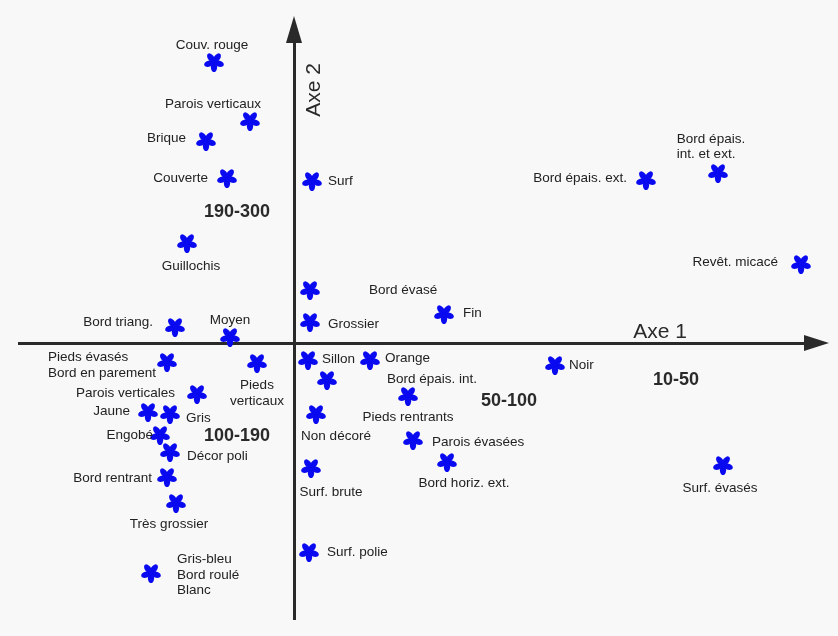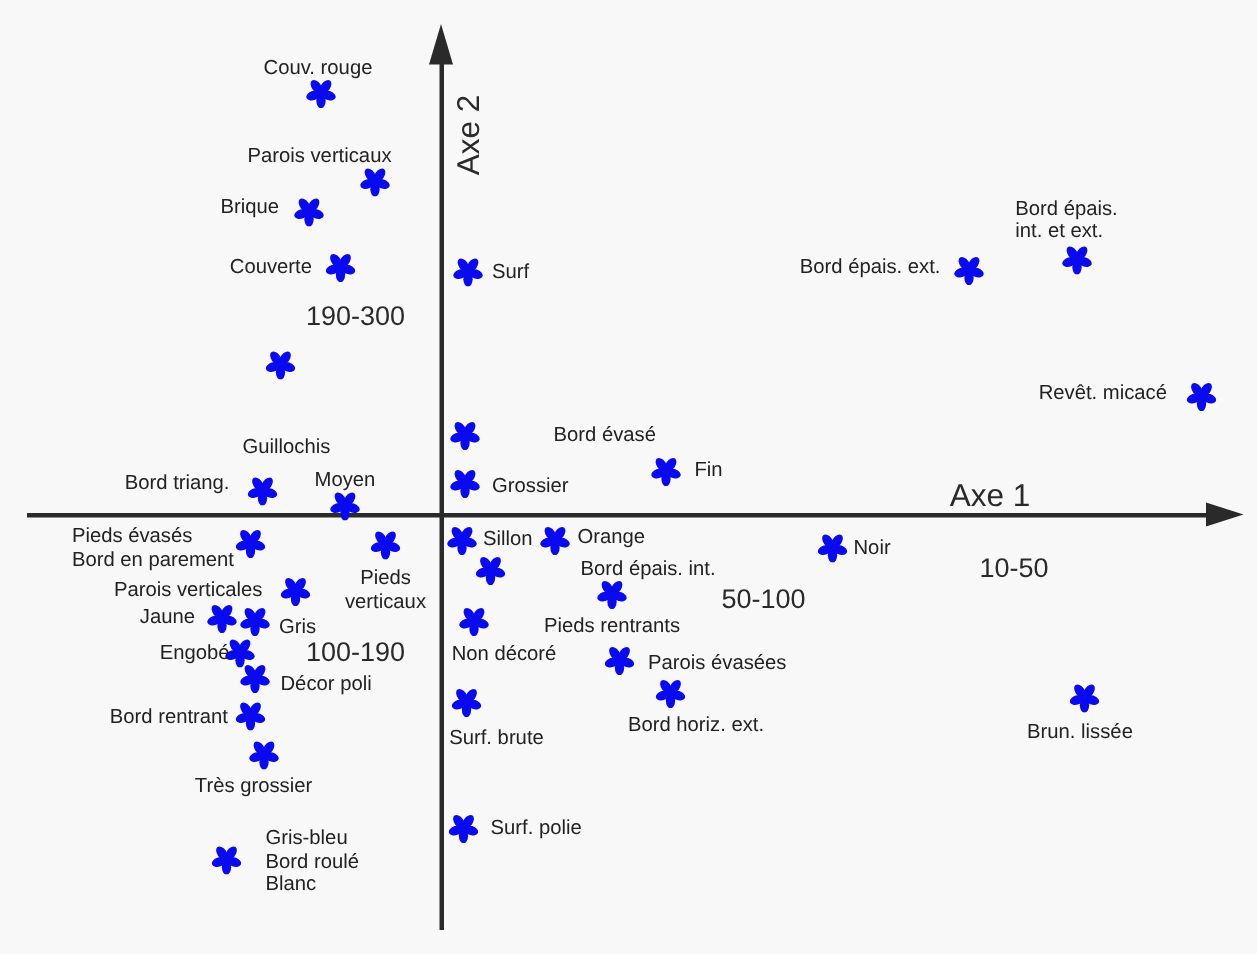--- a/index.html
+++ b/index.html
@@ -64,21 +64,21 @@
   }
   .plabel.right { text-align: left; transform: translateY(-50%); }
   .plabel.left  { text-align: right; transform: translateY(-50%); }
   .plabel.above { text-align: right; transform: translateX(-50%); }
   .plabel.below { text-align: center; transform: translateX(-50%); }
   .plabel.align-left { text-align: left; }
 
   .zone-label {
     position: absolute;
     font-size: 18px;
-    font-weight: normal;
+    font-weight: bold;
     color: #2a2a2a;
     transform: translate(-50%, -50%);
     white-space: nowrap;
   }
 </style>
 </head>
 <body>
 
 <div class="stage">
   <div class="axis-line x-line"></div>
@@ -145,21 +145,21 @@
       </div>
       <div class="point" style="left: 187px; top: 243px;">
         <svg viewBox="-10 -10 20 20" class="flower">
           <ellipse cx="0" cy="-5.2" rx="3.1" ry="5.0" transform="rotate(36)" fill="#0a0af0"></ellipse>
           <ellipse cx="0" cy="-5.2" rx="3.1" ry="5.0" transform="rotate(108)" fill="#0a0af0"></ellipse>
           <ellipse cx="0" cy="-5.2" rx="3.1" ry="5.0" transform="rotate(180)" fill="#0a0af0"></ellipse>
           <ellipse cx="0" cy="-5.2" rx="3.1" ry="5.0" transform="rotate(252)" fill="#0a0af0"></ellipse>
           <ellipse cx="0" cy="-5.2" rx="3.1" ry="5.0" transform="rotate(324)" fill="#0a0af0"></ellipse>
           <circle r="2.1" fill="#0a0af0"></circle>
         </svg>
-        <div class="plabel below" style="left: 4px; top: 15px; margin-top: 32px;">Guillochis</div>
+        <div class="plabel below" style="left: 4px; top: 15px;">Guillochis</div>
       </div>
       <div class="point" style="left: 646px; top: 180px;">
         <svg viewBox="-10 -10 20 20" class="flower">
           <ellipse cx="0" cy="-5.2" rx="3.1" ry="5.0" transform="rotate(36)" fill="#0a0af0"></ellipse>
           <ellipse cx="0" cy="-5.2" rx="3.1" ry="5.0" transform="rotate(108)" fill="#0a0af0"></ellipse>
           <ellipse cx="0" cy="-5.2" rx="3.1" ry="5.0" transform="rotate(180)" fill="#0a0af0"></ellipse>
           <ellipse cx="0" cy="-5.2" rx="3.1" ry="5.0" transform="rotate(252)" fill="#0a0af0"></ellipse>
           <ellipse cx="0" cy="-5.2" rx="3.1" ry="5.0" transform="rotate(324)" fill="#0a0af0"></ellipse>
           <circle r="2.1" fill="#0a0af0"></circle>
         </svg>
@@ -445,21 +445,21 @@
       </div>
       <div class="point" style="left: 723px; top: 465px;">
         <svg viewBox="-10 -10 20 20" class="flower">
           <ellipse cx="0" cy="-5.2" rx="3.1" ry="5.0" transform="rotate(36)" fill="#0a0af0"></ellipse>
           <ellipse cx="0" cy="-5.2" rx="3.1" ry="5.0" transform="rotate(108)" fill="#0a0af0"></ellipse>
           <ellipse cx="0" cy="-5.2" rx="3.1" ry="5.0" transform="rotate(180)" fill="#0a0af0"></ellipse>
           <ellipse cx="0" cy="-5.2" rx="3.1" ry="5.0" transform="rotate(252)" fill="#0a0af0"></ellipse>
           <ellipse cx="0" cy="-5.2" rx="3.1" ry="5.0" transform="rotate(324)" fill="#0a0af0"></ellipse>
           <circle r="2.1" fill="#0a0af0"></circle>
         </svg>
-        <div class="plabel below" style="left: -3px; top: 15px;">Brun. lissée</div>
+        <div class="plabel below" style="left: -3px; top: 15px;">Surf. évasés</div>
       </div>
       <div class="point" style="left: 151px; top: 573px;">
         <svg viewBox="-10 -10 20 20" class="flower">
           <ellipse cx="0" cy="-5.2" rx="3.1" ry="5.0" transform="rotate(36)" fill="#0a0af0"></ellipse>
           <ellipse cx="0" cy="-5.2" rx="3.1" ry="5.0" transform="rotate(108)" fill="#0a0af0"></ellipse>
           <ellipse cx="0" cy="-5.2" rx="3.1" ry="5.0" transform="rotate(180)" fill="#0a0af0"></ellipse>
           <ellipse cx="0" cy="-5.2" rx="3.1" ry="5.0" transform="rotate(252)" fill="#0a0af0"></ellipse>
           <ellipse cx="0" cy="-5.2" rx="3.1" ry="5.0" transform="rotate(324)" fill="#0a0af0"></ellipse>
           <circle r="2.1" fill="#0a0af0"></circle>
         </svg>

